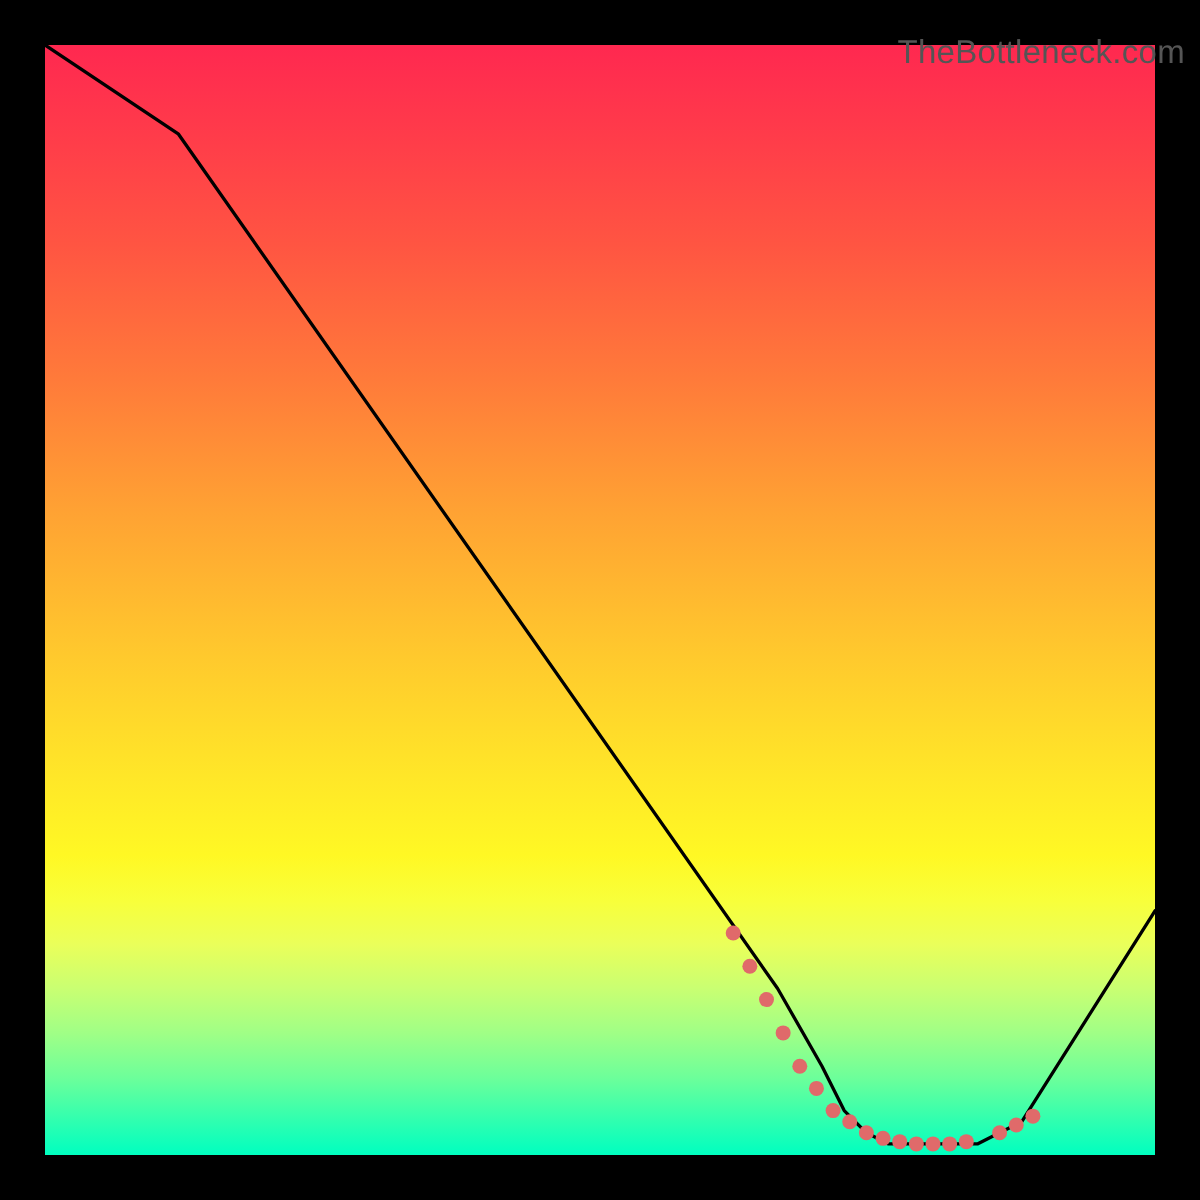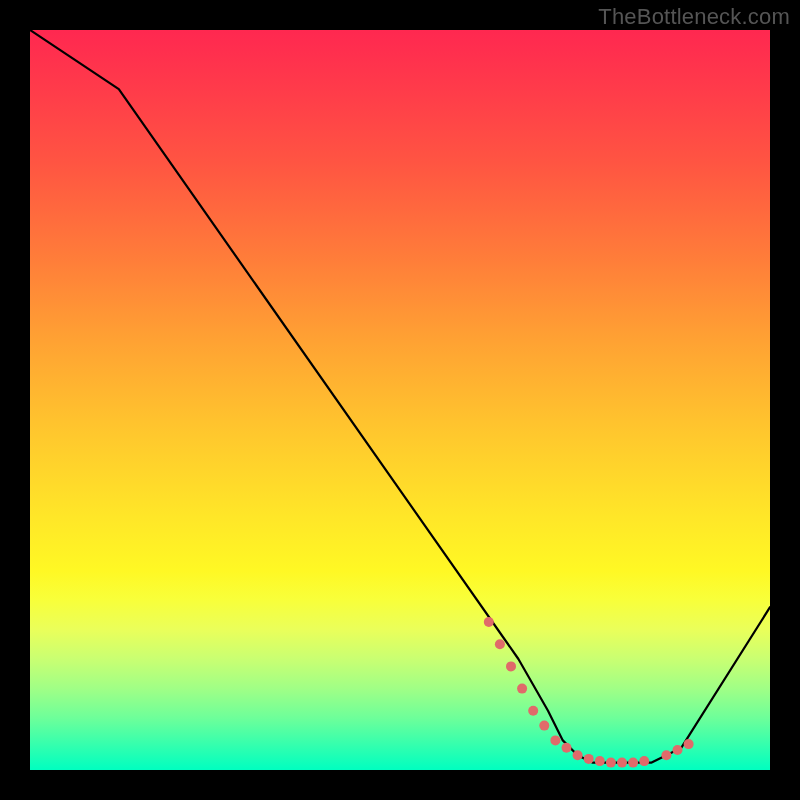--- a/index.html
+++ b/index.html
@@ -12,21 +12,21 @@
     font-family: Arial, Helvetica, sans-serif;
   }
   .frame {
     position: relative;
     width: 800px;
     height: 800px;
     background: #000;
   }
   .watermark {
     position: absolute;
-    top: 4px;
+    top: 22px;
     right: 10px;
     color: #555;
     font-size: 22px;
     font-weight: 500;
     letter-spacing: 0.2px;
     z-index: 5;
     user-select: none;
   }
   .plot {
     position: absolute;

